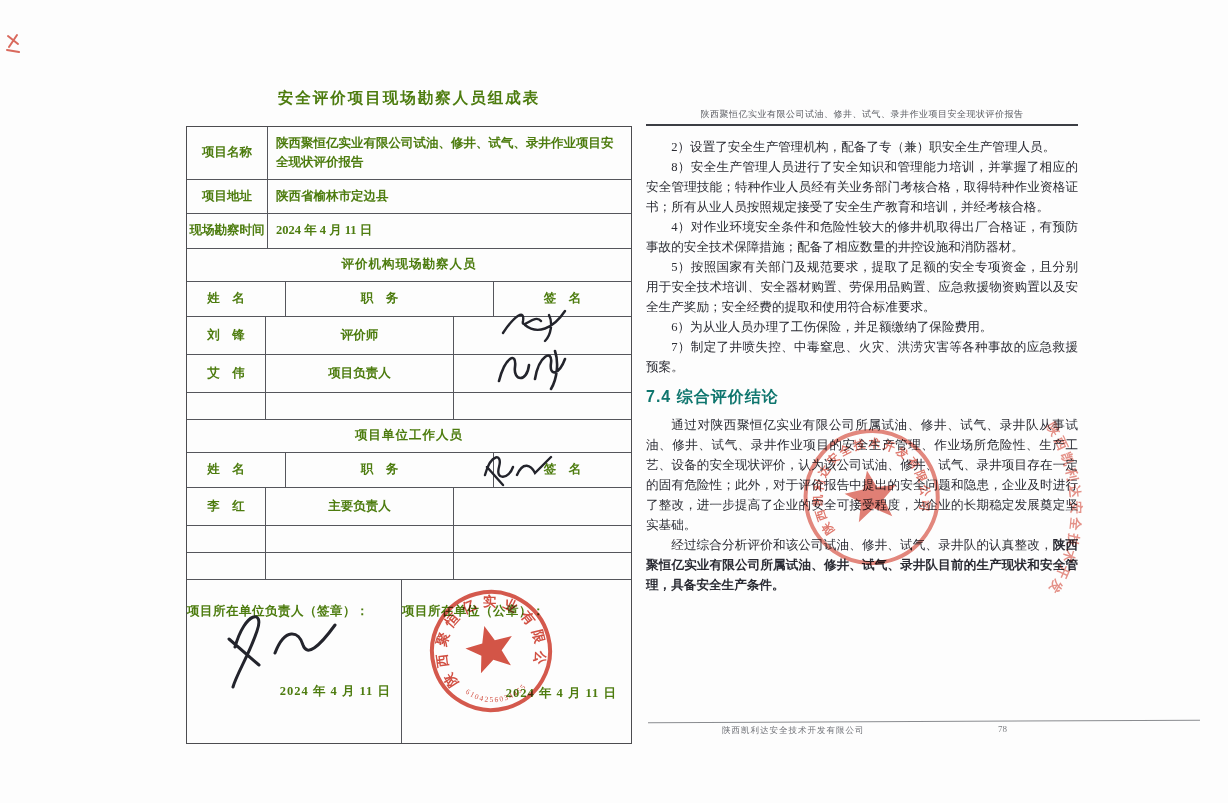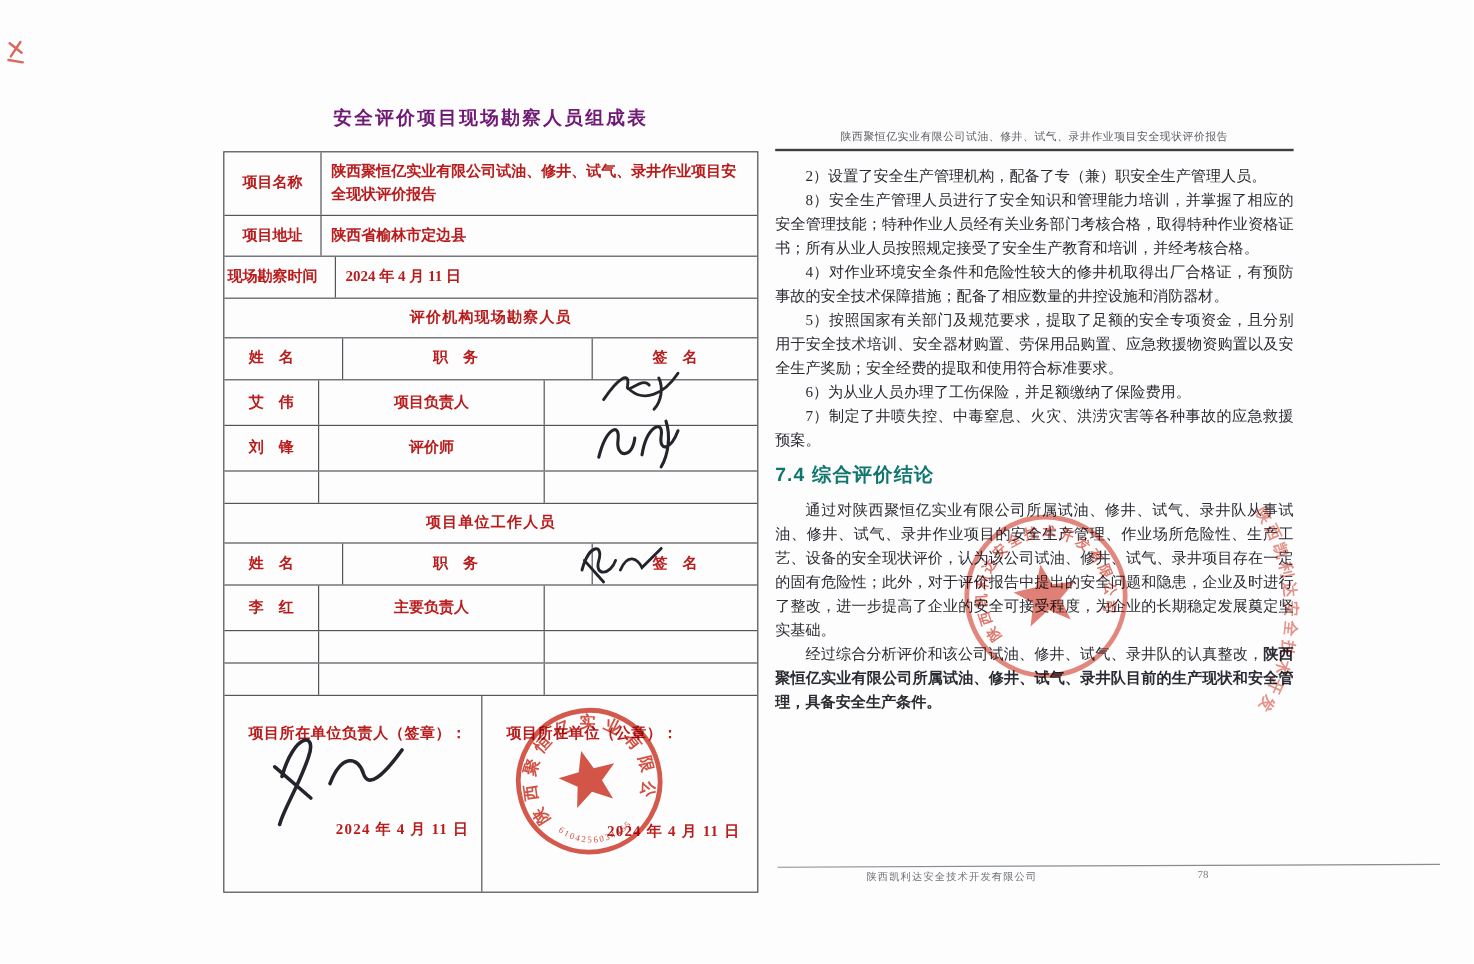--- a/index.html
+++ b/index.html
@@ -7,45 +7,45 @@
   body { font-family:"Liberation Serif","DejaVu Serif",serif; color:#23242c; }
   #scan {
     position:relative; width:1228px; height:803px; background:#fdfdfd;
     overflow:hidden;
   }
 
   
   .lp-title {
     position:absolute; left:186px; top:88px; width:446px;
     text-align:center; font-size:15.5px; font-weight:bold; letter-spacing:2px;
-    color:#701a75; font-family:"Liberation Serif",serif;
+    color:#4d7c0f; font-family:"Liberation Serif",serif;
   }
   .tbl {
     position:absolute; left:186px; top:126px; width:446px;
-    border:1.6px solid #4c4c50; color:#b91c1c;
+    border:1.6px solid #4c4c50; color:#4d7c0f;
   }
   .trow { display:flex; border-top:1px solid #55565c; }
   .trow:first-child { border-top:none; }
   .tcell {
     padding:4px 8px; font-size:12.5px; font-weight:600;
     display:flex; align-items:center; line-height:1.55;
   }
   .tcell + .tcell { border-left:1px solid #55565c; }
   .c-label { width:80px; justify-content:center; text-align:center; padding:4px 2px; }
   .c-value { flex:1; }
   .c-name  { width:78px; justify-content:center; }
   .c-duty  { width:188px; justify-content:center; }
   .c-sign  { flex:1; justify-content:center; }
   .sect    { flex:1; justify-content:center; font-weight:700; letter-spacing:1px; }
-  .h-info1 { height:52px; } .h-info2 { height:34px; } .h-info3 { height:35px;gap:12px; }
+  .h-info1 { height:52px; } .h-info2 { height:34px; } .h-info3 { height:35px; }
   .h-sect  { height:33px; } .h-head { height:35px;gap:20px; } .h-person { height:38px; }
   .h-empty { height:27px; } .h-bottom { height:164px; }
   .b-left  { width:214px; } .b-right { flex:1; border-left:1px solid #55565c; }
   .b-cell  { position:relative; font-size:12.5px; font-weight:600; padding:6px 8px; }
-  .b-label { position:absolute; left:20px; top:22px; letter-spacing:.5px; }
+  .b-label { position:absolute; left:0; top:22px; letter-spacing:.5px; }
   .b-date  { position:absolute; bottom:42px; font-size:12.5px; letter-spacing:1px; }
   .b-date-l { right:10px; }
   .b-date-r { right:14px; bottom:40px; }
   .sig { position:absolute; pointer-events:none; }
   .seal { position:absolute; mix-blend-mode:multiply; pointer-events:none; }
 
   
   .rp { position:absolute; left:646px; top:108px; width:432px; }
   .rp-header {
     text-align:center; font-size:9px; color:#5a5c62; letter-spacing:.5px;
@@ -96,27 +96,27 @@
 
     <div class="trow h-sect">
       <div class="tcell sect">评价机构现场勘察人员</div>
     </div>
     <div class="trow h-head">
       <div class="tcell c-name">姓　名</div>
       <div class="tcell c-duty">职　务</div>
       <div class="tcell c-sign">签　名</div>
     </div>
     <div class="trow h-person">
+      <div class="tcell c-name">刘　锋</div>
+      <div class="tcell c-duty">评价师</div>
+      <div class="tcell c-sign"></div>
+    </div>
+    <div class="trow h-person">
       <div class="tcell c-name">艾　伟</div>
       <div class="tcell c-duty">项目负责人</div>
-      <div class="tcell c-sign"></div>
-    </div>
-    <div class="trow h-person">
-      <div class="tcell c-name">刘　锋</div>
-      <div class="tcell c-duty">评价师</div>
       <div class="tcell c-sign"></div>
     </div>
     <div class="trow h-empty">
       <div class="tcell c-name"></div>
       <div class="tcell c-duty"></div>
       <div class="tcell c-sign"></div>
     </div>
 
     <div class="trow h-sect">
       <div class="tcell sect">项目单位工作人员</div>

